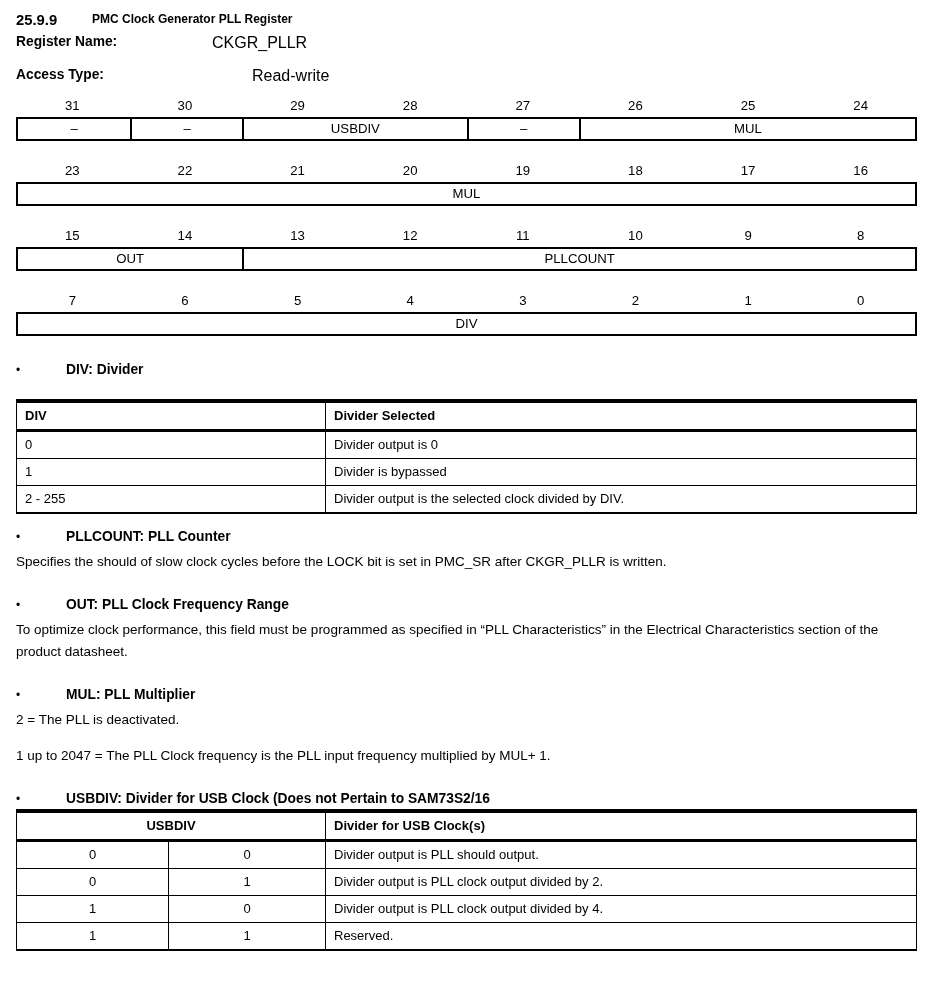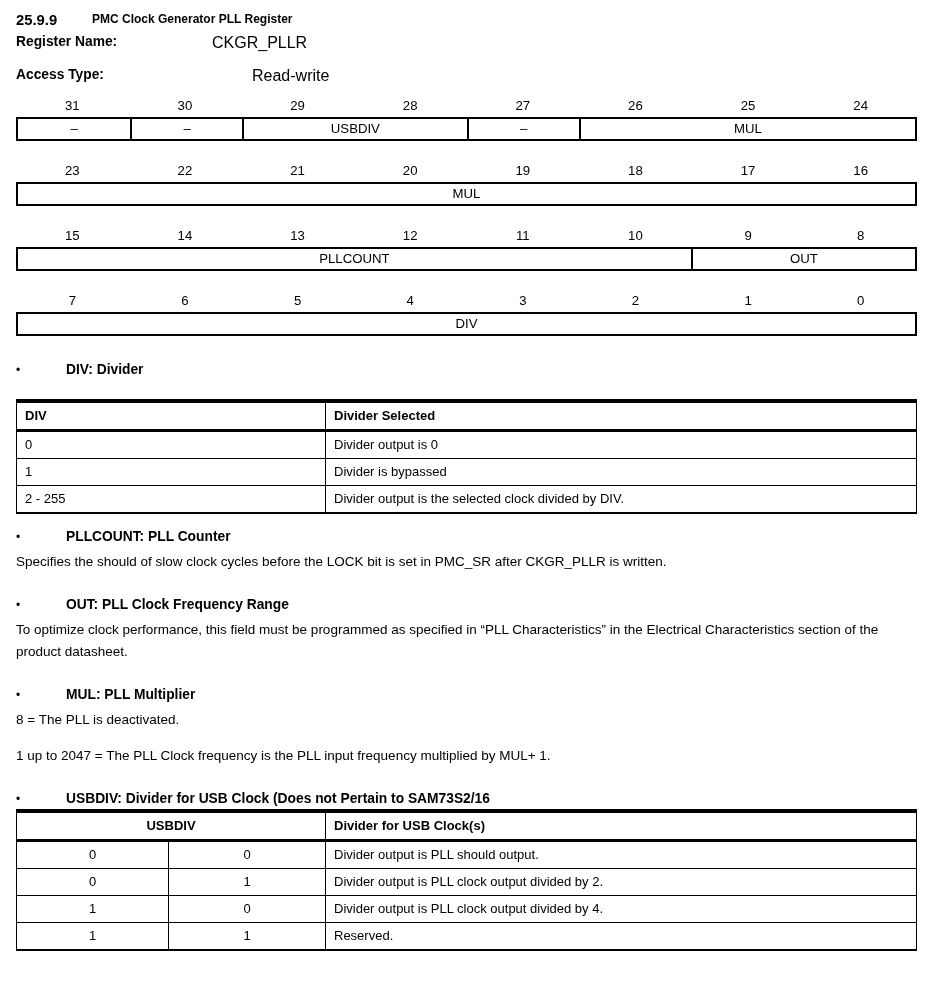--- a/index.html
+++ b/index.html
@@ -143,22 +143,22 @@
       <span>15</span>
       <span>14</span>
       <span>13</span>
       <span>12</span>
       <span>11</span>
       <span>10</span>
       <span>9</span>
       <span>8</span>
     </div>
     <div class="bf-cells">
+      <div class="bf-cell s2">OUT</div>
       <div class="bf-cell s6">PLLCOUNT</div>
-      <div class="bf-cell s2">OUT</div>
     </div>
   </div>
 
   <div class="bf-row">
     <div class="bf-nums">
       <span>7</span>
       <span>6</span>
       <span>5</span>
       <span>4</span>
       <span>3</span>
@@ -212,21 +212,21 @@
   <div class="bullet m24">
     <span class="dot">•</span>
     <span class="bhead">OUT: PLL Clock Frequency Range</span>
   </div>
   <p class="body-line">To optimize clock performance, this field must be programmed as specified in “PLL Characteristics” in the Electrical Char­acteristics section of the product datasheet.</p>
 
   <div class="bullet m24">
     <span class="dot">•</span>
     <span class="bhead">MUL: PLL Multiplier</span>
   </div>
-  <p class="body-line">8 = The PLL is deactivated.</p>
+  <p class="body-line">2 = The PLL is deactivated.</p>
   <p class="body-line gap">1 up to 2047 = The PLL Clock frequency is the PLL  input frequency multiplied by MUL+ 1.</p>
 
   <div class="bullet m24">
     <span class="dot">•</span>
     <span class="bhead">USBDIV: Divider for USB Clock (Does not Pertain to SAM73S2/16</span>
   </div>
   <table class="dtable usb-table">
     <colgroup>
         <col style="width:152px">
         <col style="width:157px">

